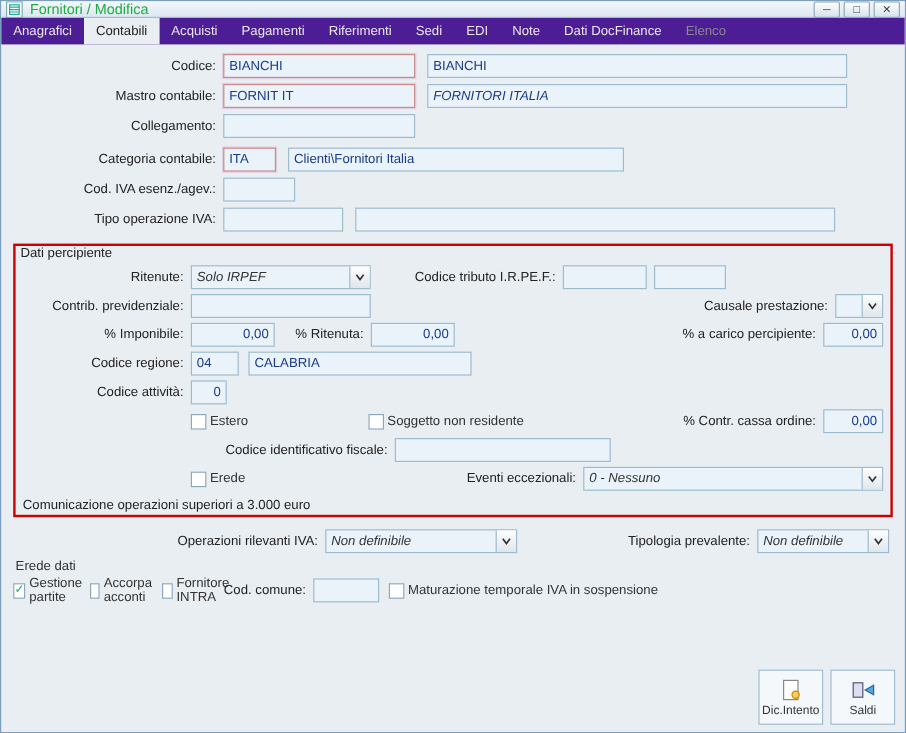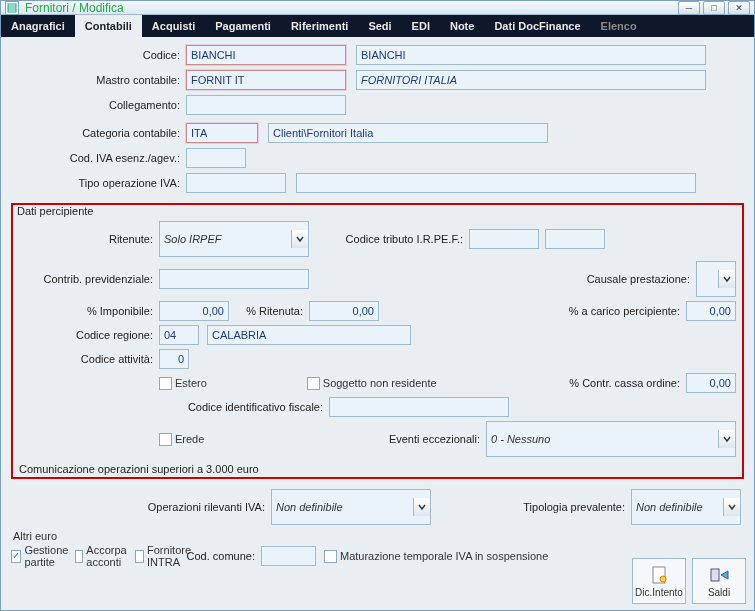--- a/index.html
+++ b/index.html
@@ -4,39 +4,39 @@
 <style>
   * { box-sizing: border-box; }
   body { margin:0; font-family:"Segoe UI",Tahoma,Arial,sans-serif; font-size:11px; color:#333; background:#f0f0f0; }
   .window { width:755px; height:611px; margin:0; background:#e9eef2; border:1px solid #7a9fbf; position:relative; overflow:hidden; }
   .titlebar { height:14px; background:linear-gradient(#f4f8fb,#dbe7f0); border-bottom:1px solid #9fbccf; display:flex; align-items:center; padding:0 4px; }
   .titlebar-icon { width:14px; height:14px; background:#fff; border:1px solid #7aa; display:flex; align-items:center; justify-content:center; margin-right:6px; }
   .titlebar-icon svg { width:10px; height:10px; }
   .titlebar-title { flex:1; color:#2a4; font-weight:400; font-size:12px; }
   .winbtns { display:flex; gap:3px; }
   .winbtn { width:22px; height:14px; border:1px solid #8fa9ba; background:linear-gradient(#fff,#d5e2eb); border-radius:2px; display:flex; align-items:center; justify-content:center; font-size:9px; color:#345; cursor:pointer; }
-  .tabs { height:22px; background:#0f172a; display:flex; align-items:stretch;font-weight:bold; }
+  .tabs { height:22px; background:#4c1d95; display:flex; align-items:stretch; }
   .tab { padding:0 10px; display:flex; align-items:center; color:#e8e8e8; font-size:11px; border-right:0; cursor:pointer; }
   .tab.active { background:#e9eef2; color:#222; }
   .tab.disabled { color:#8a8a8a; }
   .form-area { padding:8px 10px 4px 10px; }
   .row { display:flex; align-items:center; margin-bottom:5px; }
   .lbl { text-align:right; padding-right:6px; color:#222; font-size:11px; }
   .lbl.top { width:175px; }
   .field { height:20px; border:1px solid #9fbccf; background:#eaf3fa; padding:3px 4px; font-size:11px; color:#1a3a8a; }
   .field.req { border:1px solid #d08; border-width:1px; outline:1px solid rgba(200,80,160,0.2); }
   .field.req { border-color:#c77; }
   .field.req { border-color:#d9a0a0; }
   .field.req { border-color:#c98b8b; }
   .fieldset { border:2px solid #cc0000; margin:10px 0 4px 0; padding:4px 6px 2px 6px; position:relative; }
   .legend { font-size:11px; color:#222; margin:-4px 0 4px -2px; }
   .fs-row { display:flex; align-items:center; margin-bottom:4px; }
   .fs-lbl { text-align:right; padding-right:6px; font-size:11px; color:#222; }
   .fs-lbl.c1 { width:140px; }
-  .select { height:36px; border:1px solid #9fbccf; background:#eaf3fa; display:flex; align-items:center; position:relative; }
+  .select { height:20px; border:1px solid #9fbccf; background:#eaf3fa; display:flex; align-items:center; position:relative; }
   .select .val { flex:1; padding:0 4px; font-style:italic; color:#333; }
   .select .caret { width:17px; height:18px; border-left:1px solid #9fbccf; background:linear-gradient(#fdfdfd,#dfe7ed); display:flex; align-items:center; justify-content:center; }
   .caret svg { width:8px; height:8px; }
   .num { text-align:right; color:#1a3a8a; }
   .chk { display:flex; align-items:center; gap:3px; }
   .chkbox { width:13px; height:13px; border:1px solid #8da8bb; background:#fff; display:flex; align-items:center; justify-content:center; }
   .chkbox.checked::after { content:"✓"; font-size:10px; color:#2a7; line-height:1; }
   .chkbox.disabled { background:#e6e6e6; }
   .chk-lbl { font-size:11px; }
   .chk-lbl.disabled { color:#a0a0a0; }
@@ -96,21 +96,21 @@
         <input class="field req" style="width: 160px;" value="FORNIT IT">
         <div style="width:10px"></div>
         <input class="field" style="width: 350px; font-style: italic;" value="FORNITORI ITALIA">
       </div>
     <div class="row">
         <div class="lbl top">Collegamento:</div>
         <input class="field" style="width: 160px;" value="">
       </div>
     <div class="row" style="margin-top:8px">
         <div class="lbl top">Categoria contabile:</div>
-        <input class="field req" style="width: 72px;" value="ITA">
+        <input class="field req" style="width: 44px;" value="ITA">
         <div style="width:10px"></div>
         <input class="field" style="width: 280px;" value="Clienti\Fornitori Italia">
       </div>
     <div class="row">
         <div class="lbl top">Cod. IVA esenz./agev.:</div>
         <input class="field" style="width: 60px;" value="">
       </div>
     <div class="row">
         <div class="lbl top">Tipo operazione IVA:</div>
         <input class="field" style="width: 100px;" value="">
@@ -159,21 +159,21 @@
         <input class="field num" style="width: 70px;" value="0,00">
         <div style="flex:1"></div>
         <div class="fs-lbl" style="width:150px">% a carico percipiente:</div>
         <input class="field num" style="width: 50px;" value="0,00">
       </div>
 
       <div class="fs-row">
         <div class="fs-lbl c1">Codice regione:</div>
         <input class="field" style="width: 40px;" value="04">
         <div style="width:8px"></div>
-        <input class="field" style="width: 204px;" value="CALABRIA">
+        <input class="field" style="width: 186px;" value="CALABRIA">
       </div>
 
       <div class="fs-row">
         <div class="fs-lbl c1">Codice attività:</div>
         <input class="field num" style="width: 30px;" value="0">
       </div>
 
       <div class="fs-row">
         <div class="fs-lbl c1"></div>
         <div class="chk">
@@ -232,21 +232,21 @@
       <div class="select" style="width:110px">
           <div class="val">Non definibile</div>
           <div class="caret">
             <svg viewBox="0 0 8 8">
               <path d="M1 2 L4 6 L7 2" fill="none" stroke="#333" stroke-width="1.4"></path>
             </svg>
           </div>
         </div>
     </div>
 
-    <div class="altri-title">Altri euro</div>
+    <div class="altri-title">Erede dati</div>
 
     <div class="bottom-grid">
       <div class="bottom-col" style="width:150px">
         <div class="chk">
             <div class="chkbox checked"></div>
             <span class="chk-lbl">Gestione partite</span>
           </div>
         <div class="chk">
             <div class="chkbox"></div>
             <span class="chk-lbl">Accorpa acconti</span>

